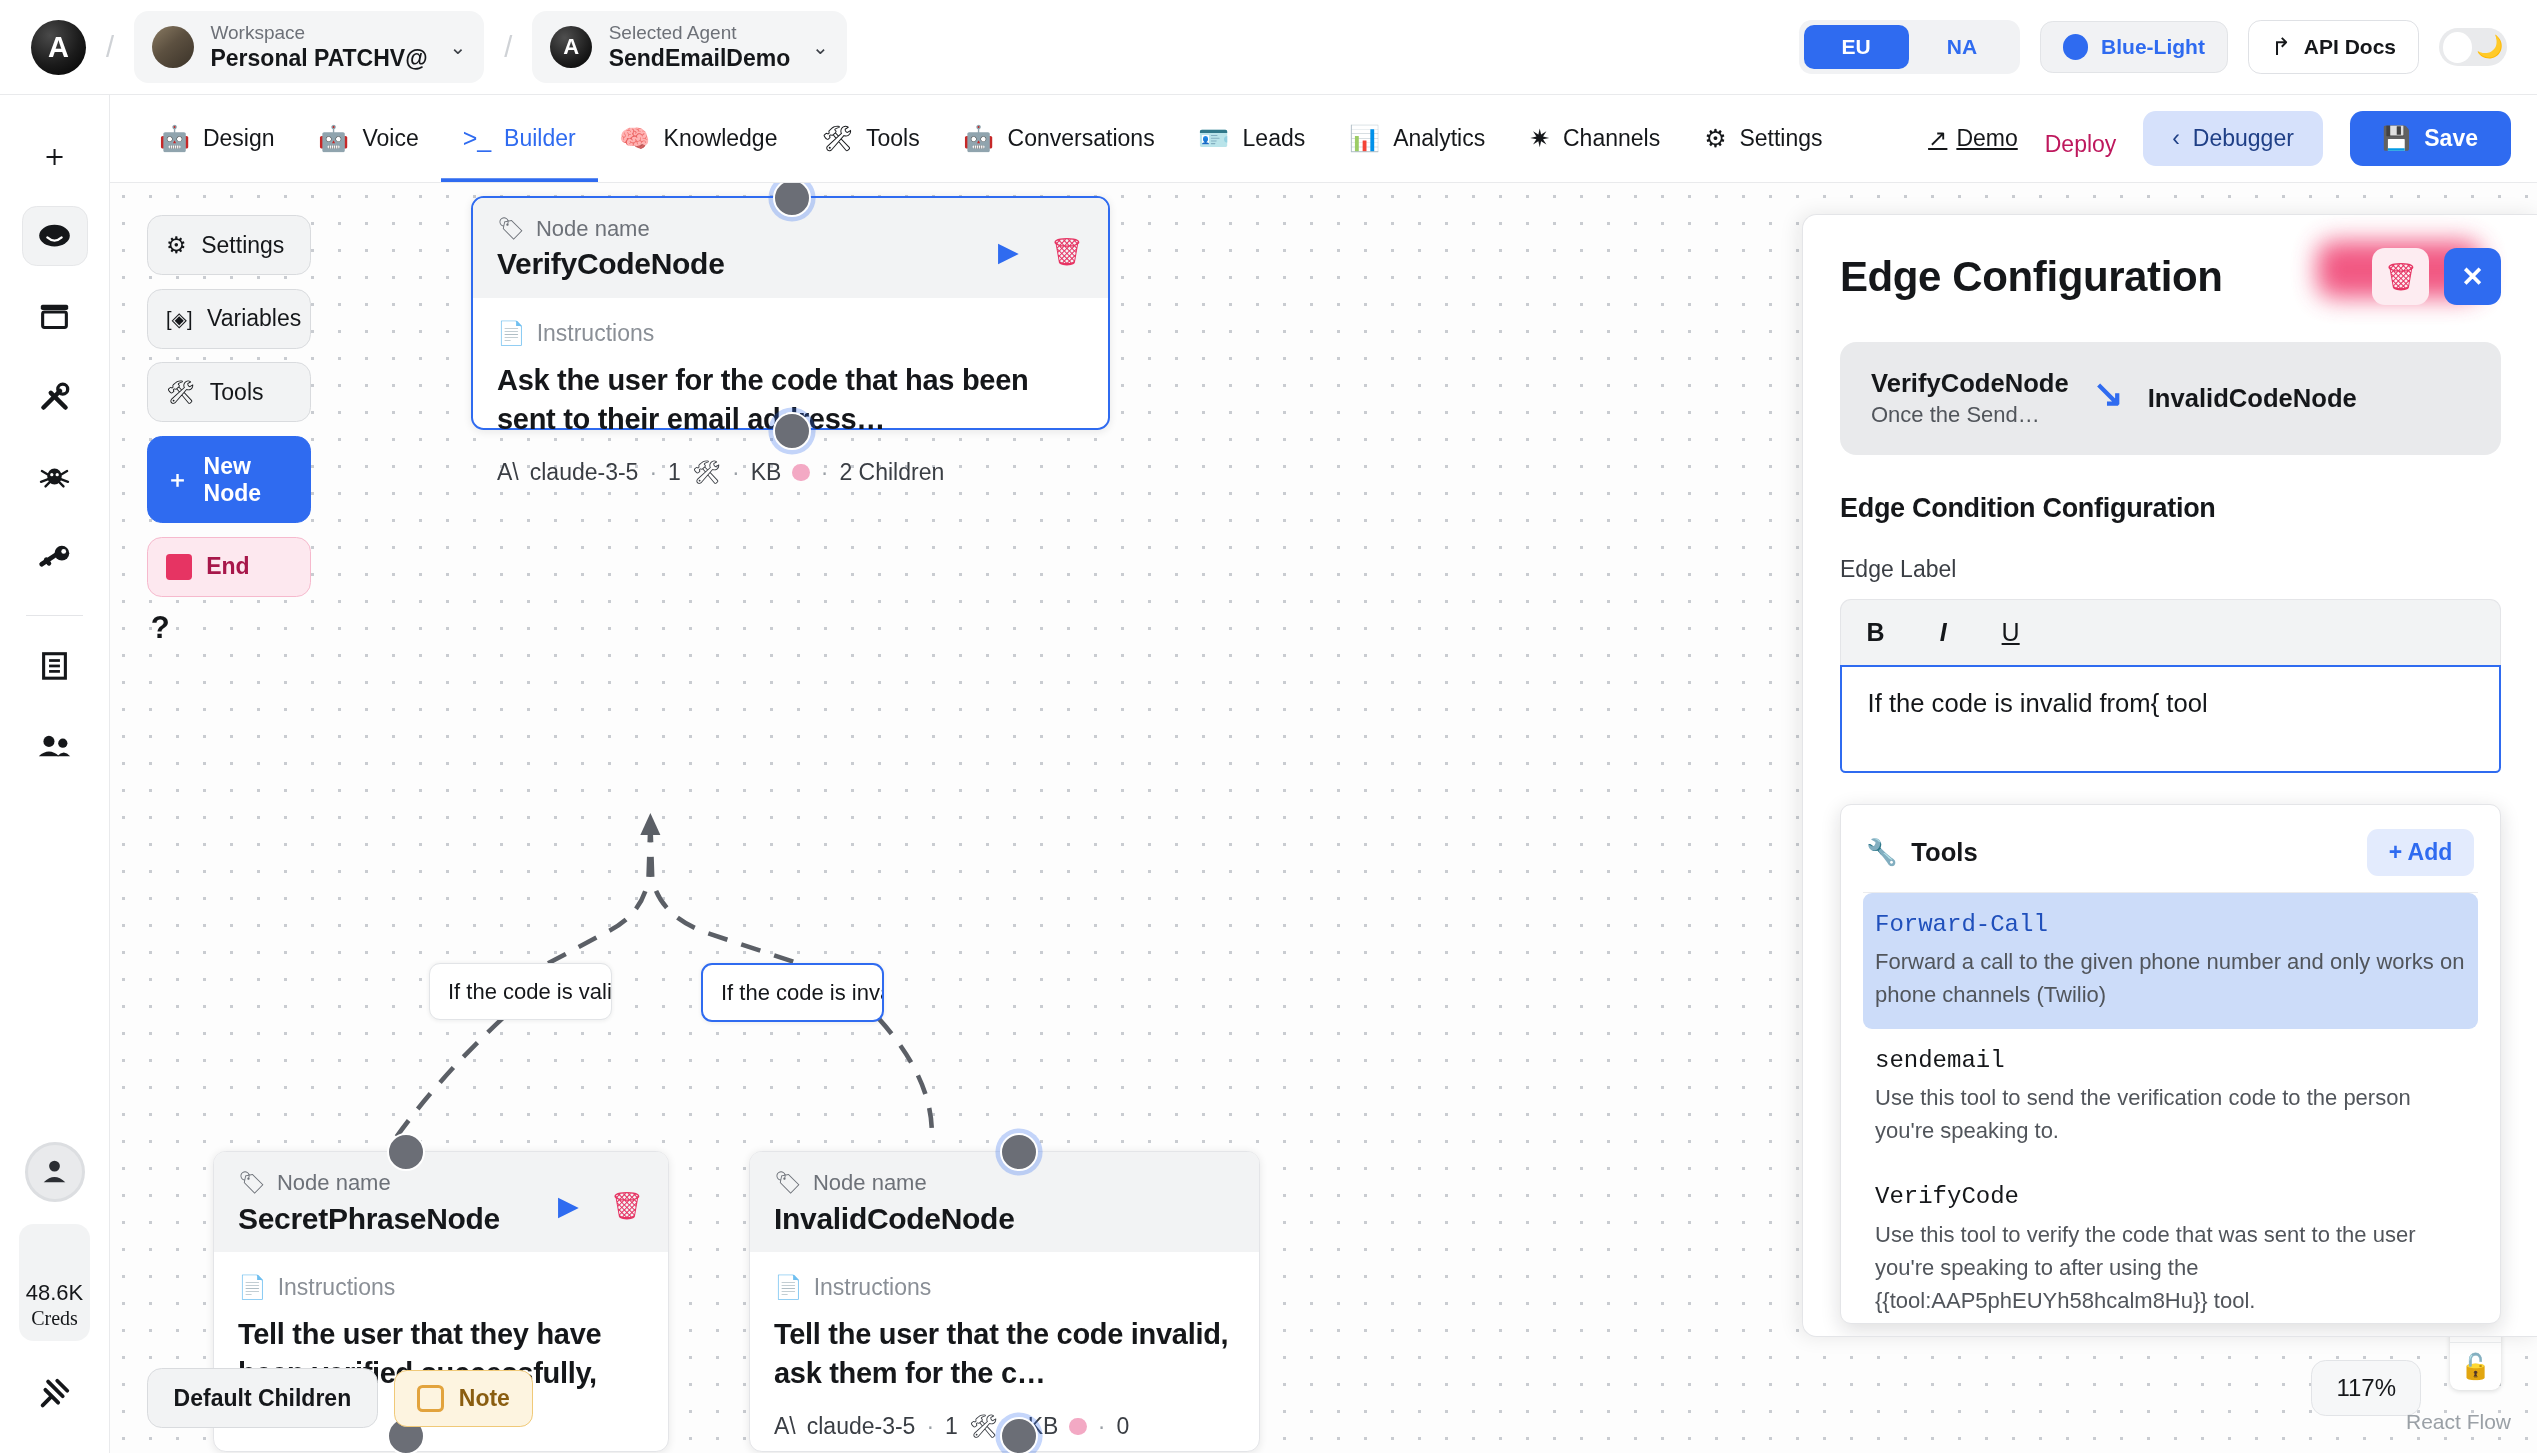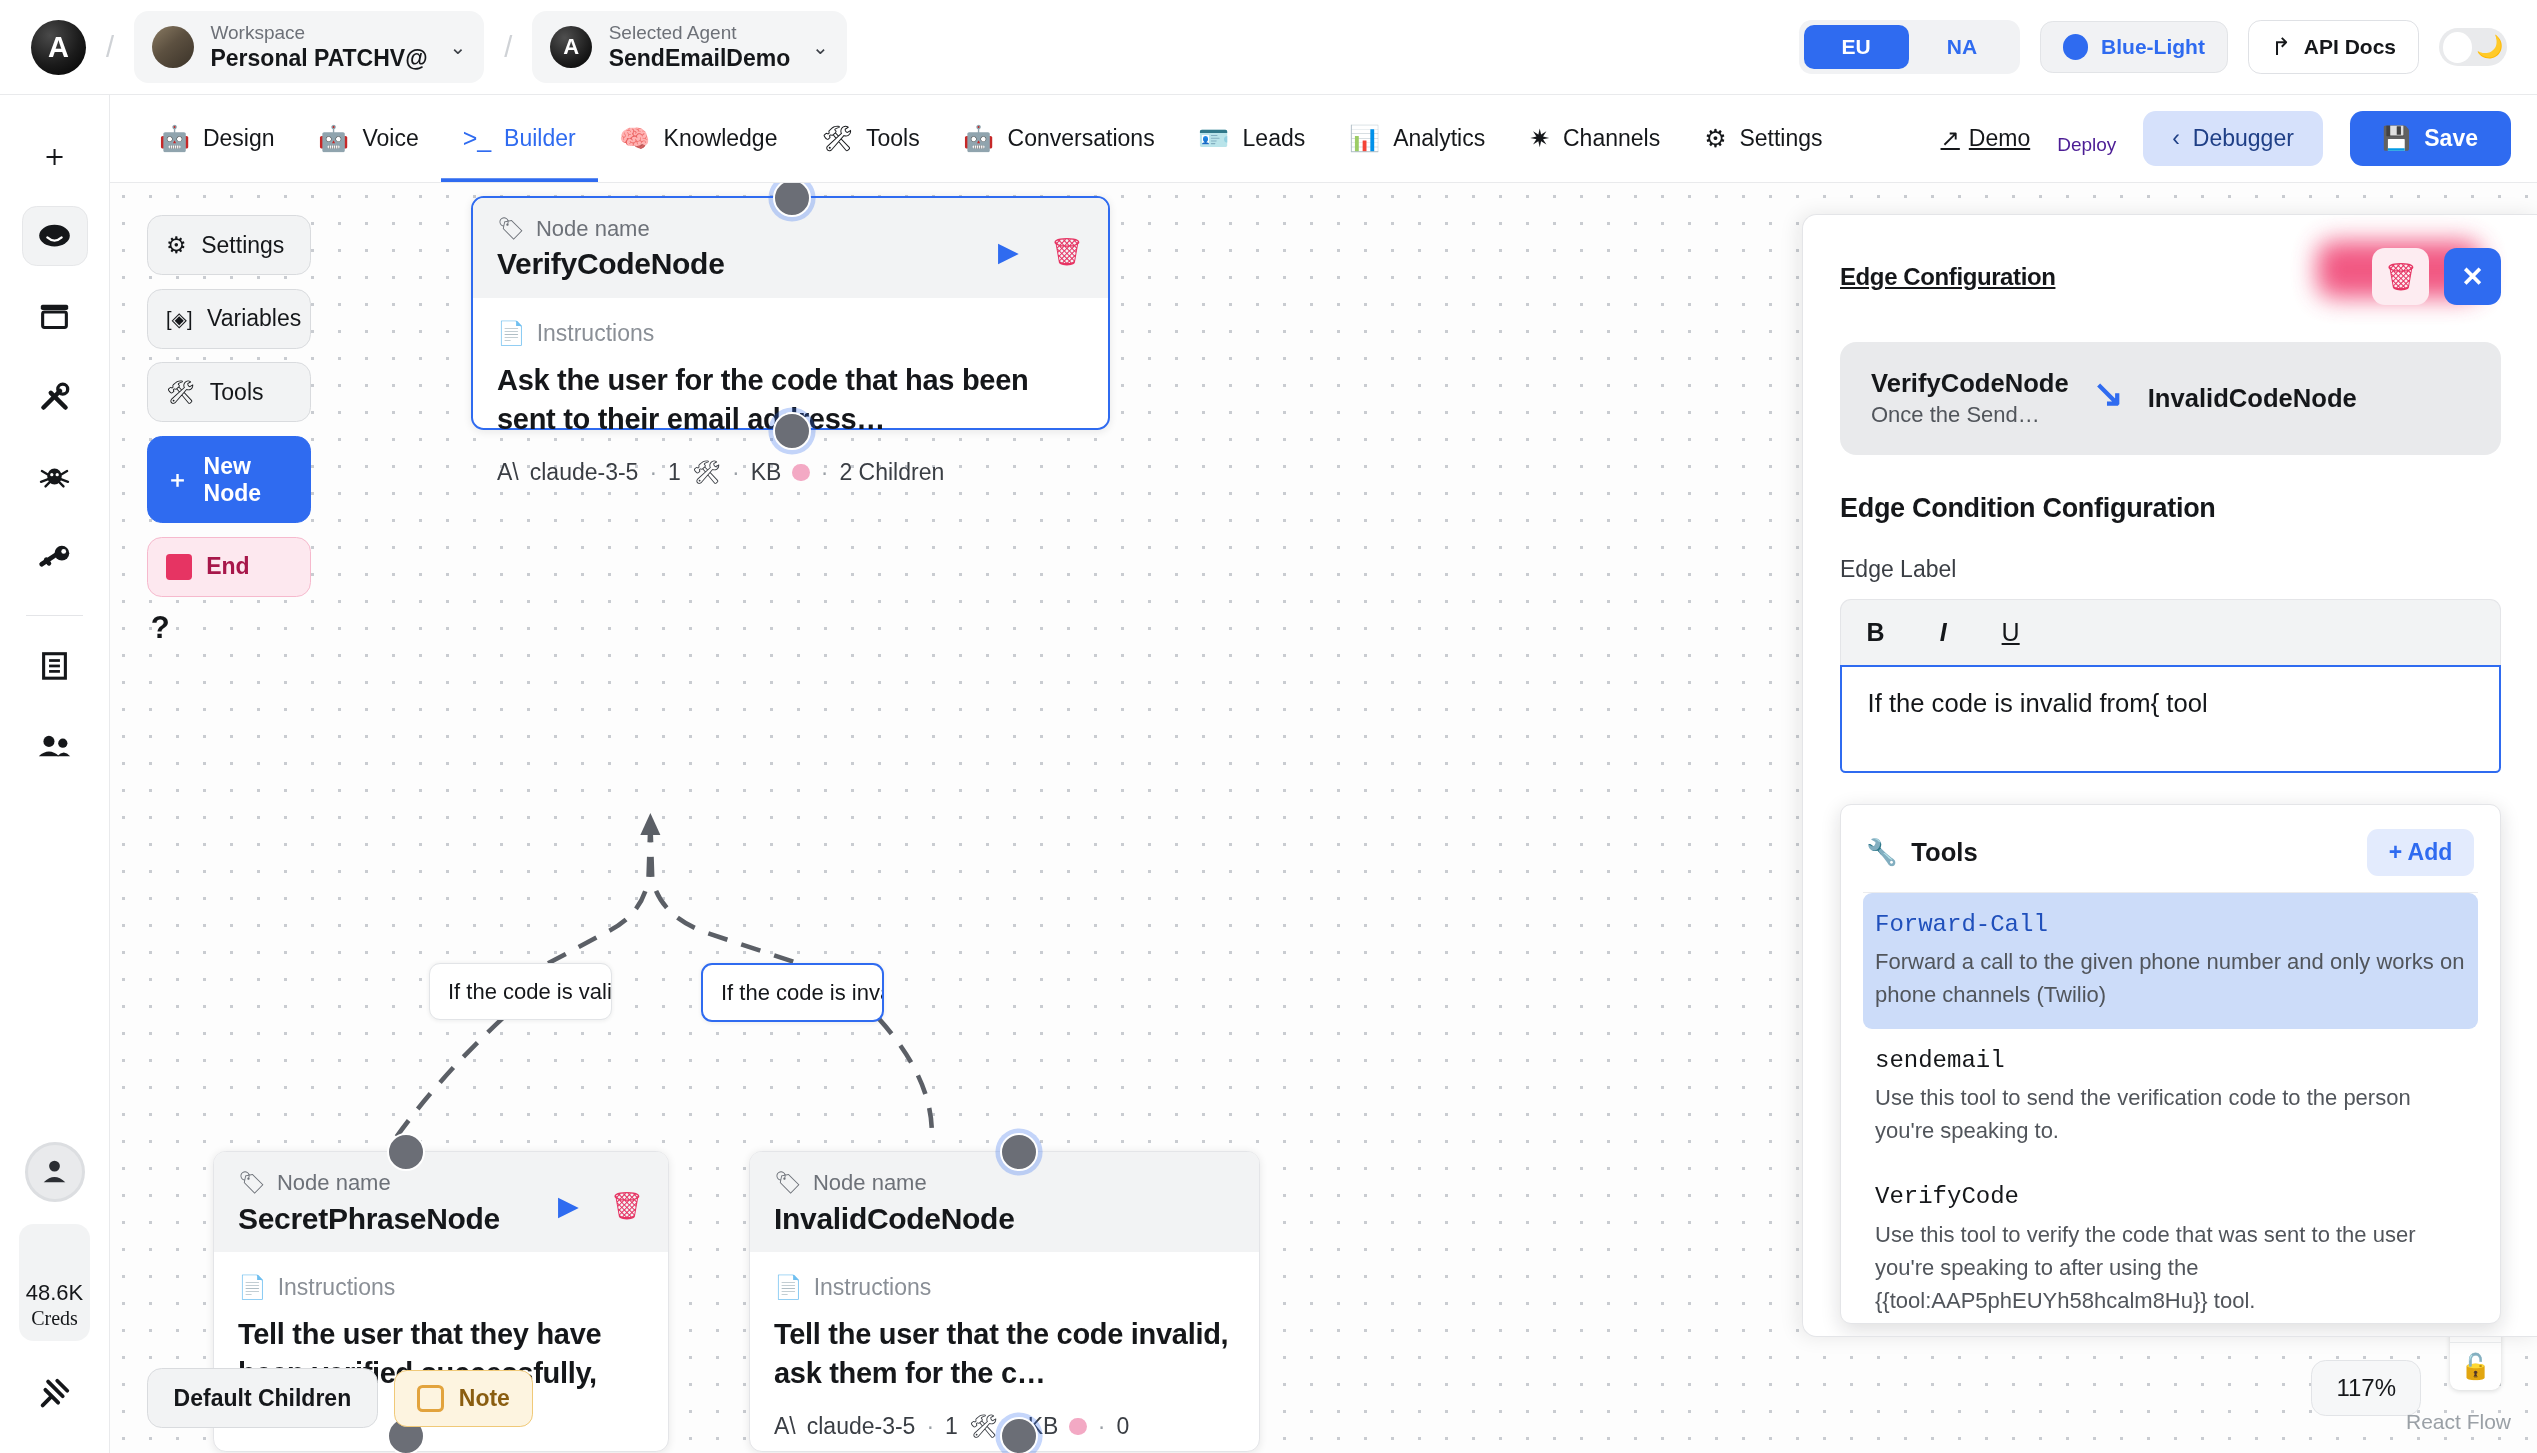--- a/index.html
+++ b/index.html
@@ -104,21 +104,21 @@
     display: flex; align-items: center; gap: 12.8px; padding: 0 22px; height: 86px;
     font-size: 23px; color: #15171a; cursor: pointer; white-space: nowrap;
   }
   .tab .ti { font-size: 25px; }
   .tab.active { color: #2f6bf0; box-shadow: inset 0 -3.7px 0 0 #2f6bf0; font-weight: 500; }
   .nav-right { margin-left: auto; display: flex; align-items: center; gap: 27px; }
   .demo-link {
     display: flex; align-items: center; gap: 9px; font-size: 23px;
     color: #15171a; text-decoration: underline; cursor: pointer;
   }
-  .deploy-link { font-size: 19px; color: #4c1d95; cursor: pointer; margin-top: 12px; }
+  .deploy-link { font-size: 23px; color: #be185d; cursor: pointer; margin-top: 12px; }
   .btn-debug {
     display: flex; align-items: center; gap: 12.8px; background: #d6e1fb;
     color: #1f3f86; border-radius: 12.8px; padding: 13.7px 29px;
     font-size: 23px; font-weight: 500; cursor: pointer;
   }
   .btn-save {
     display: flex; align-items: center; gap: 12.8px; background: #2f6bf0;
     color: #fff; border-radius: 12.8px; padding: 13.7px 33px;
     font-size: 23px; font-weight: 600; cursor: pointer;
   }
@@ -223,21 +223,21 @@
   }
 
   
   .rpanel {
     position: absolute; right: 0; top: 214px; width: 736px; height: 1123px;
     background: #fff; border: 0.9px solid #e4e5e8; border-right: none;
     border-radius: 14.6px 0 0 14.6px; box-shadow: -3.7px 0 20px rgba(20,22,26,.09);
     padding: 33px 37px 0; overflow: hidden;
   }
   .rp-head { display: flex; align-items: center; }
-  .rp-title { font-size: 24px; font-weight: 700; color: #15171a; letter-spacing: -0.4px; text-decoration: underline; }
+  .rp-title { font-size: 42px; font-weight: 700; color: #15171a; letter-spacing: -0.4px; }
   .rp-acts { margin-left: auto; display: flex; align-items: center; gap: 14.6px; position: relative; }
   .blur-red {
     position: absolute; right: 20px; top: -7.3px; width: 164px; height: 57px;
     background: #ef3b6d; border-radius: 16.4px; filter: blur(12px); opacity: .85;
   }
   .rp-del {
     position: relative; width: 57px; height: 57px; border-radius: 12.8px;
     background: #fdecf1; display: flex; align-items: center; justify-content: center;
     font-size: 27px; color: #e63463; cursor: pointer;
   }

